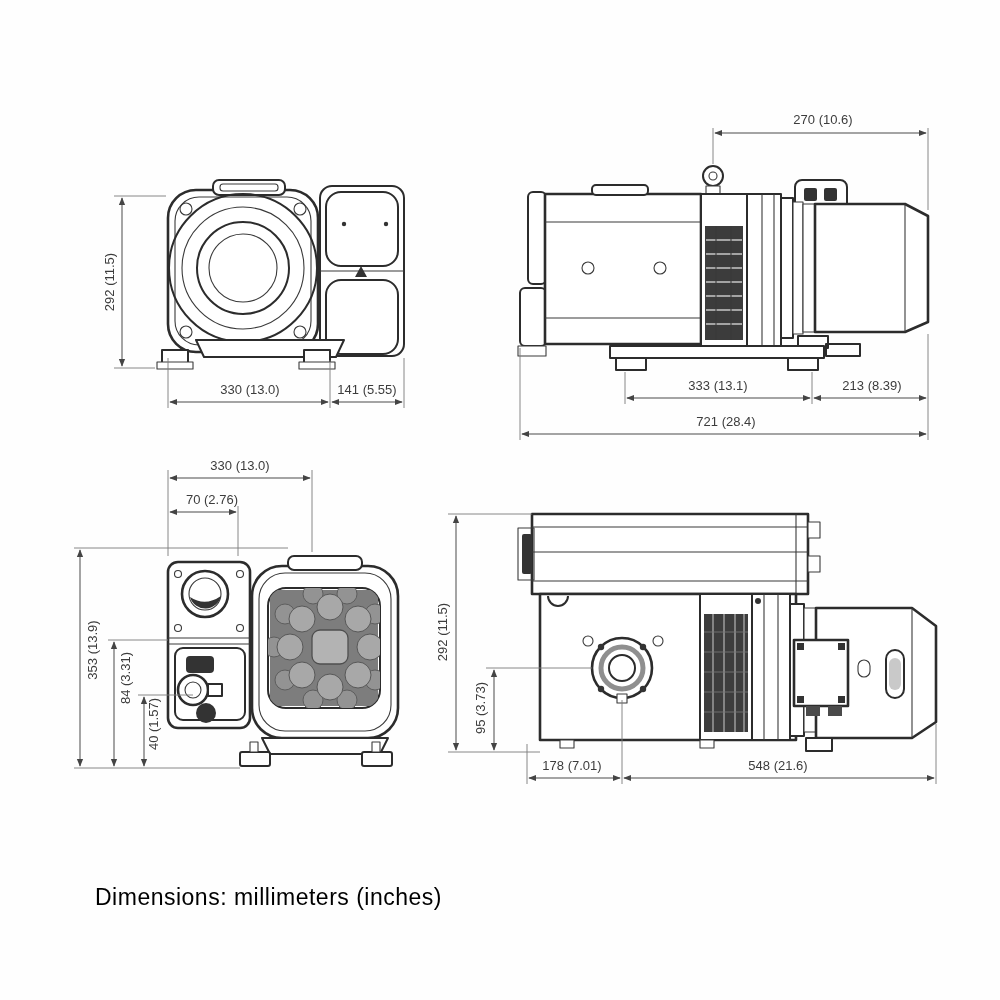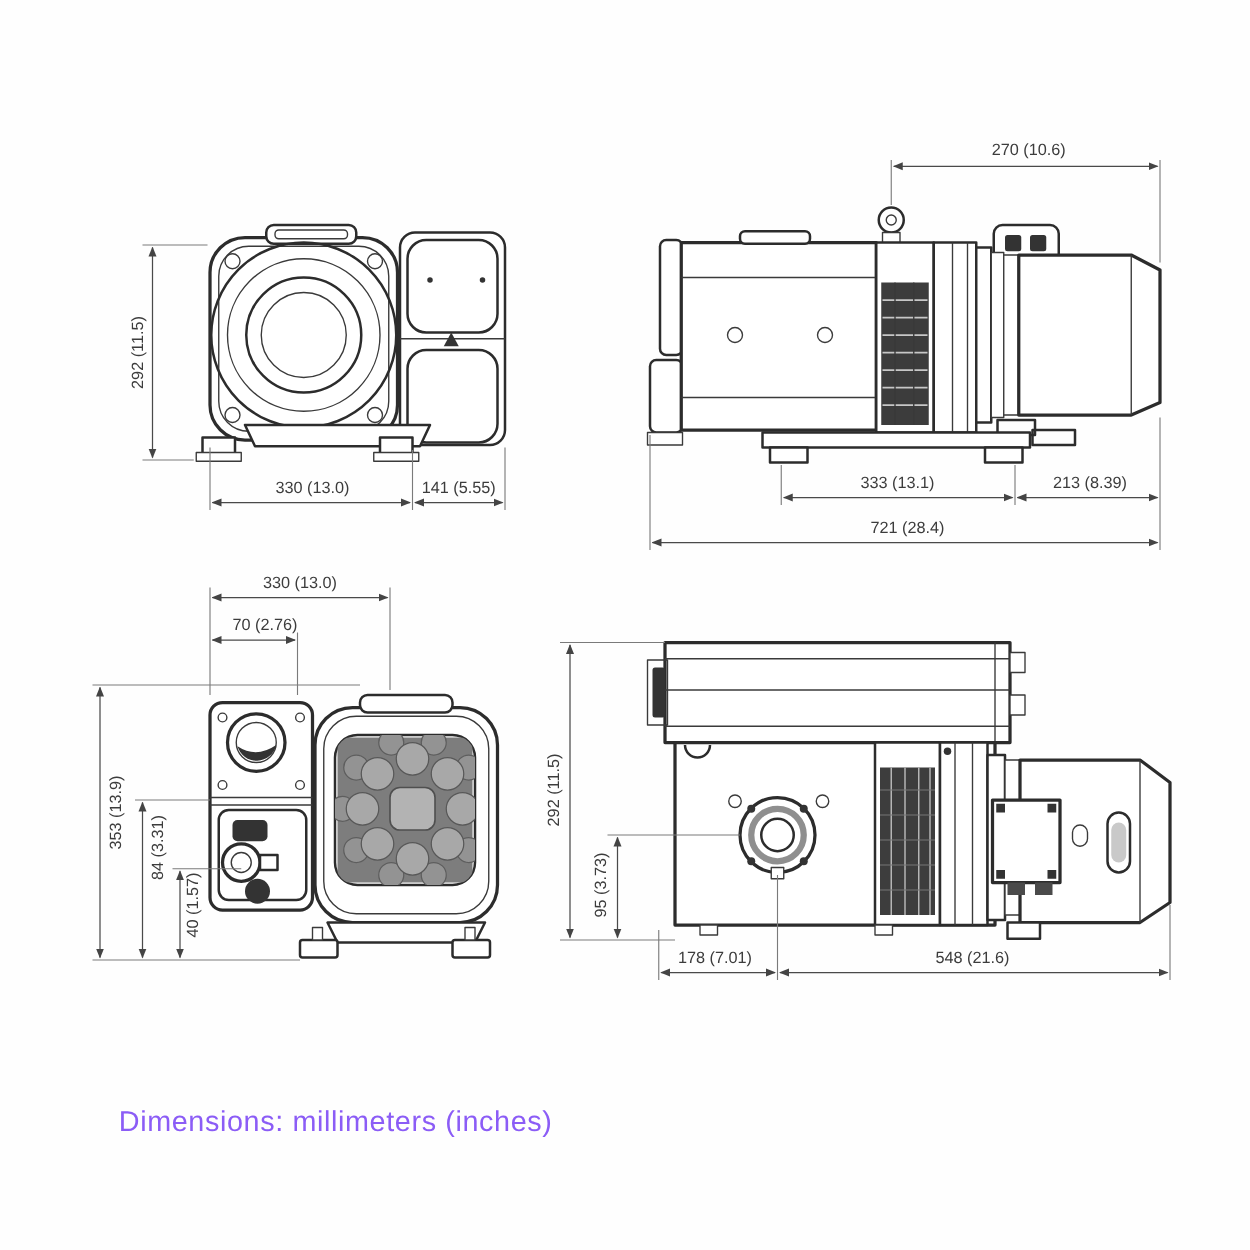--- a/index.html
+++ b/index.html
@@ -8,21 +8,21 @@
   svg{position:absolute;left:0;top:0;filter:blur(0.35px);}
   
   .o3{fill:none;stroke:#2c2c2c;stroke-width:2.6;stroke-linejoin:round;}
   .o2{fill:none;stroke:#2c2c2c;stroke-width:2;stroke-linejoin:round;}
   .o1{fill:none;stroke:#3a3a3a;stroke-width:1.1;stroke-linejoin:round;}
   .fillw{fill:#ffffff;}
   .dk{fill:#333333;stroke:none;}
   .dim{stroke:#4a4a4a;stroke-width:1;marker-start:url(#ma);marker-end:url(#ma);}
   .ext{stroke:#7a7a7a;stroke-width:0.9;}
   text{font-family:"Liberation Sans",sans-serif;font-size:13px;fill:#3c3c3c;}
-  .caption{position:absolute;left:95px;top:884px;font-size:23px;color:#8b5cf6;
+  .caption{position:absolute;left:95px;top:884px;font-size:23px;color:#000000;
            letter-spacing:0.5px;filter:blur(0.45px);}
 </style>
 </head>
 <body>
 
 <div class="page">
 
 <svg width="1000" height="1000" viewBox="0 0 1000 1000">
   <defs>
     <marker id="ma" viewBox="0 0 10 10" refX="9" refY="5" markerWidth="8" markerHeight="8" orient="auto-start-reverse">

